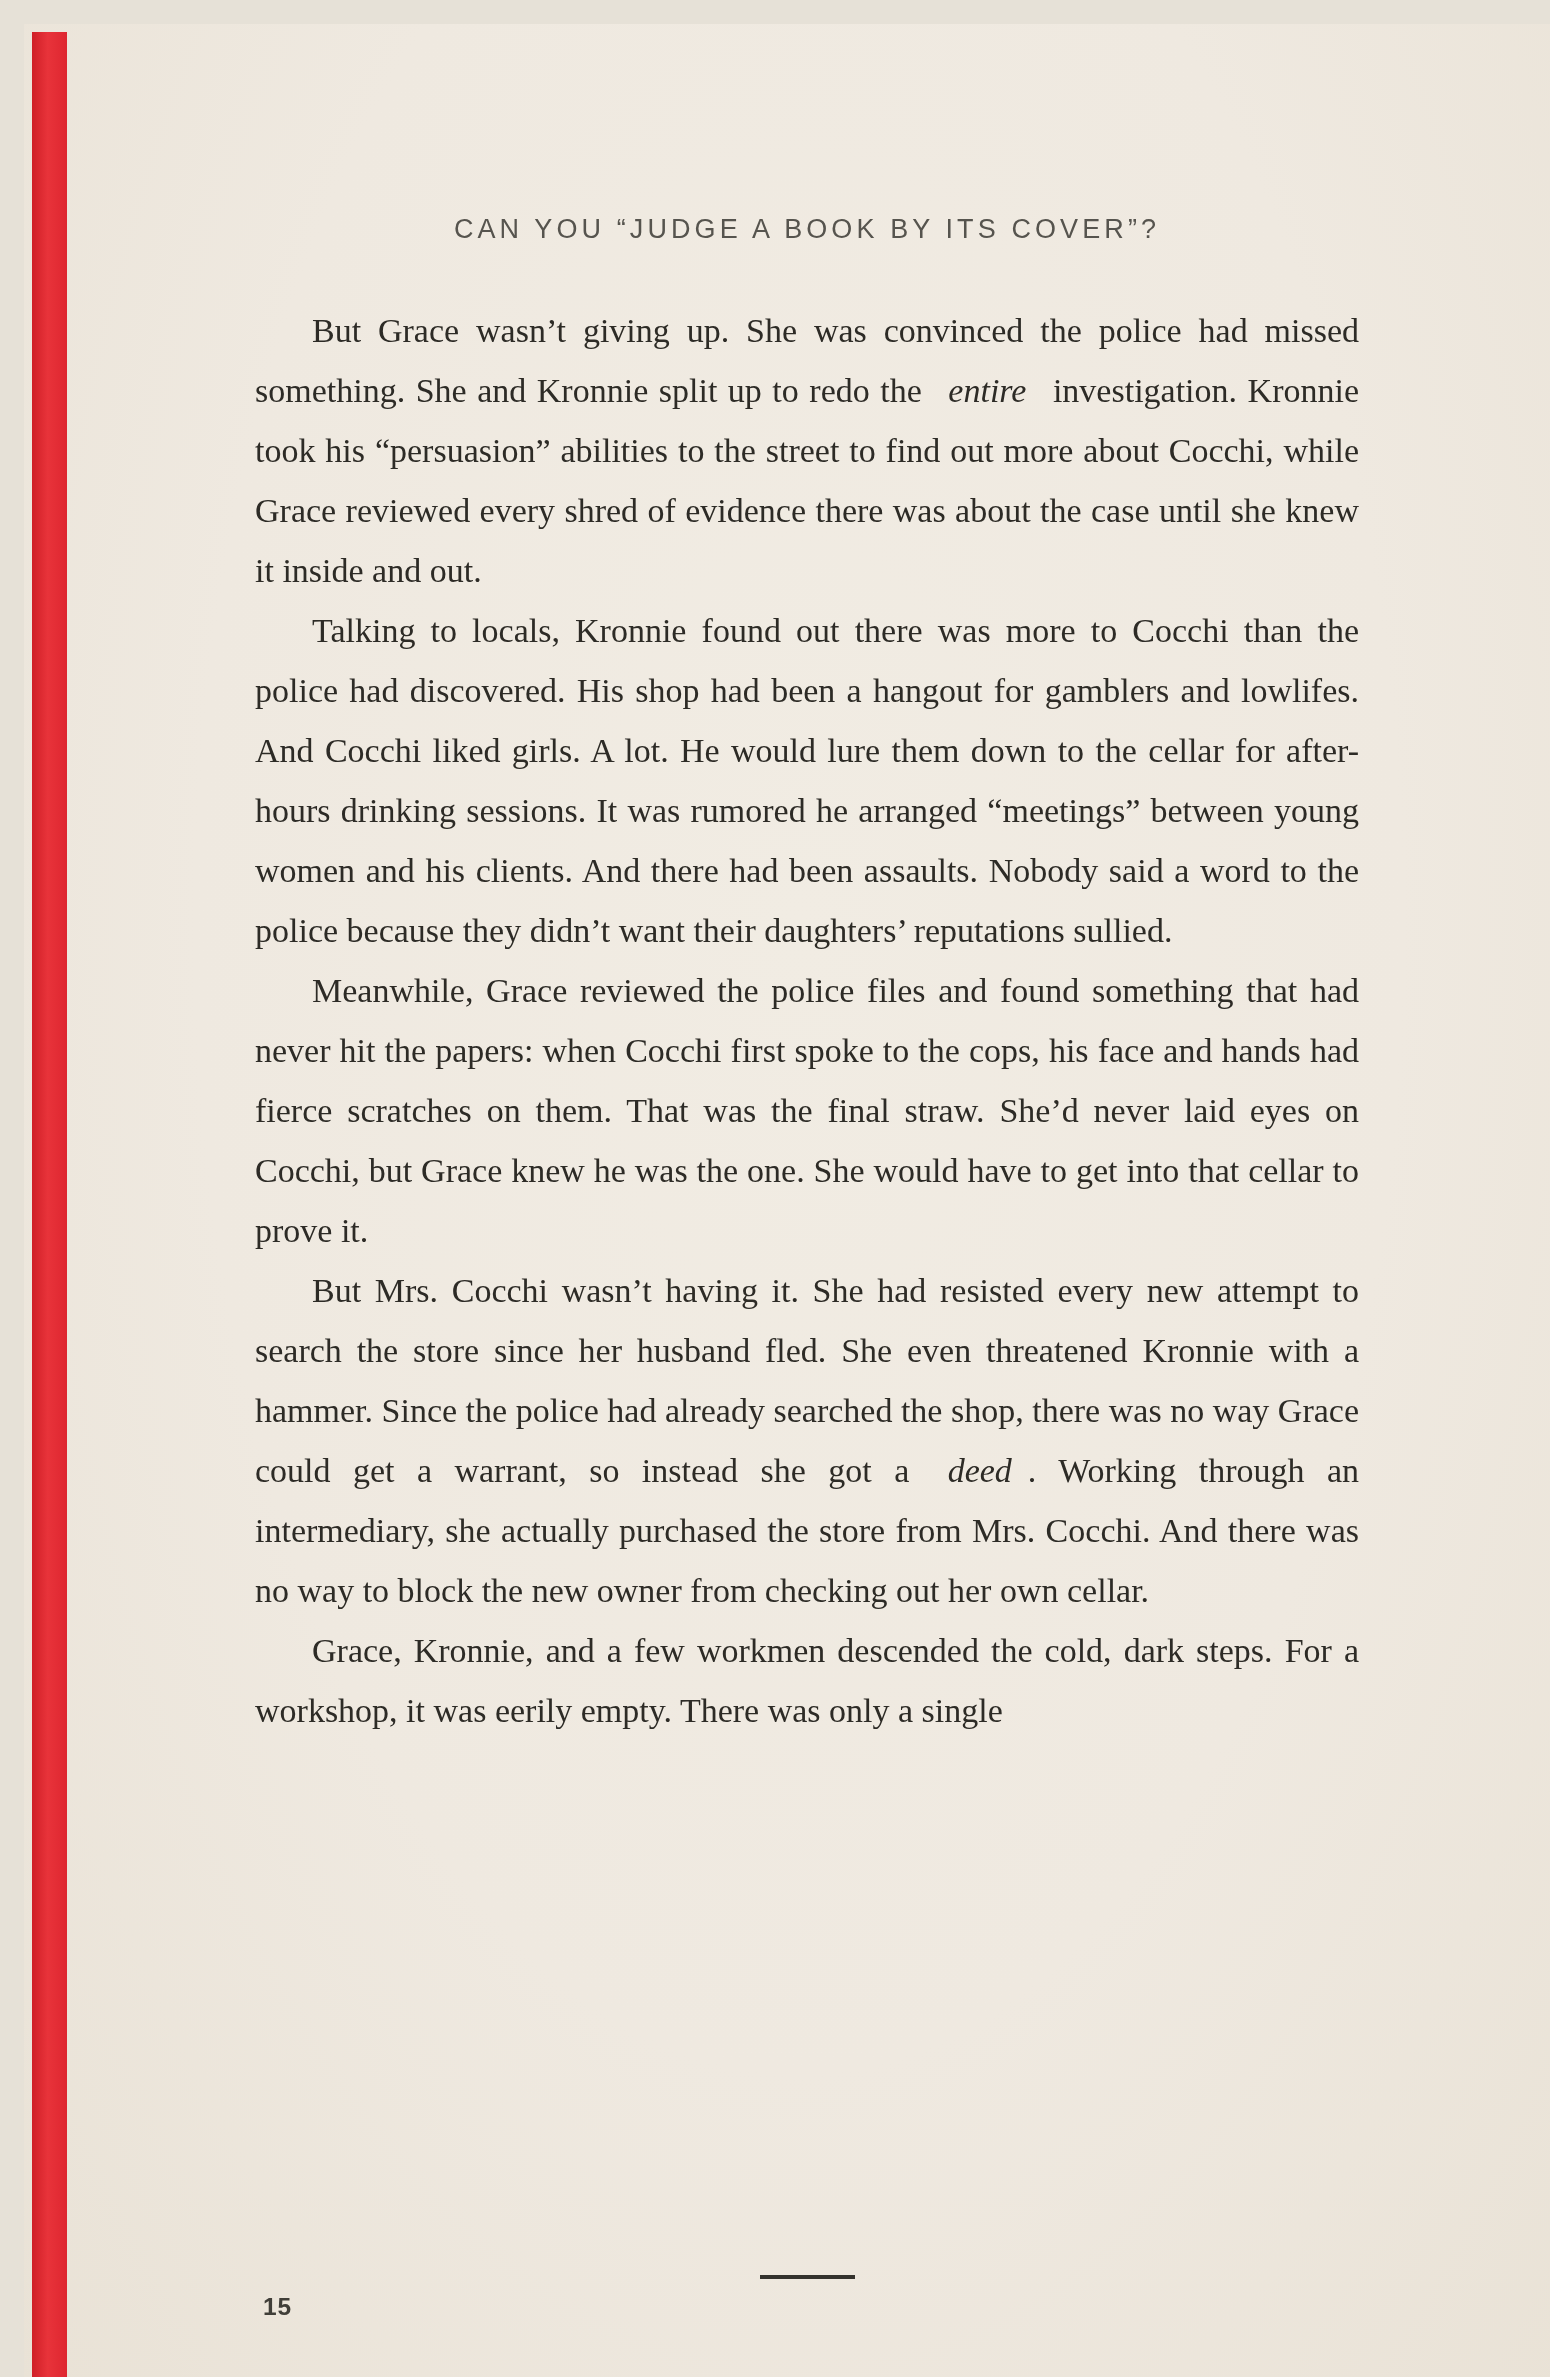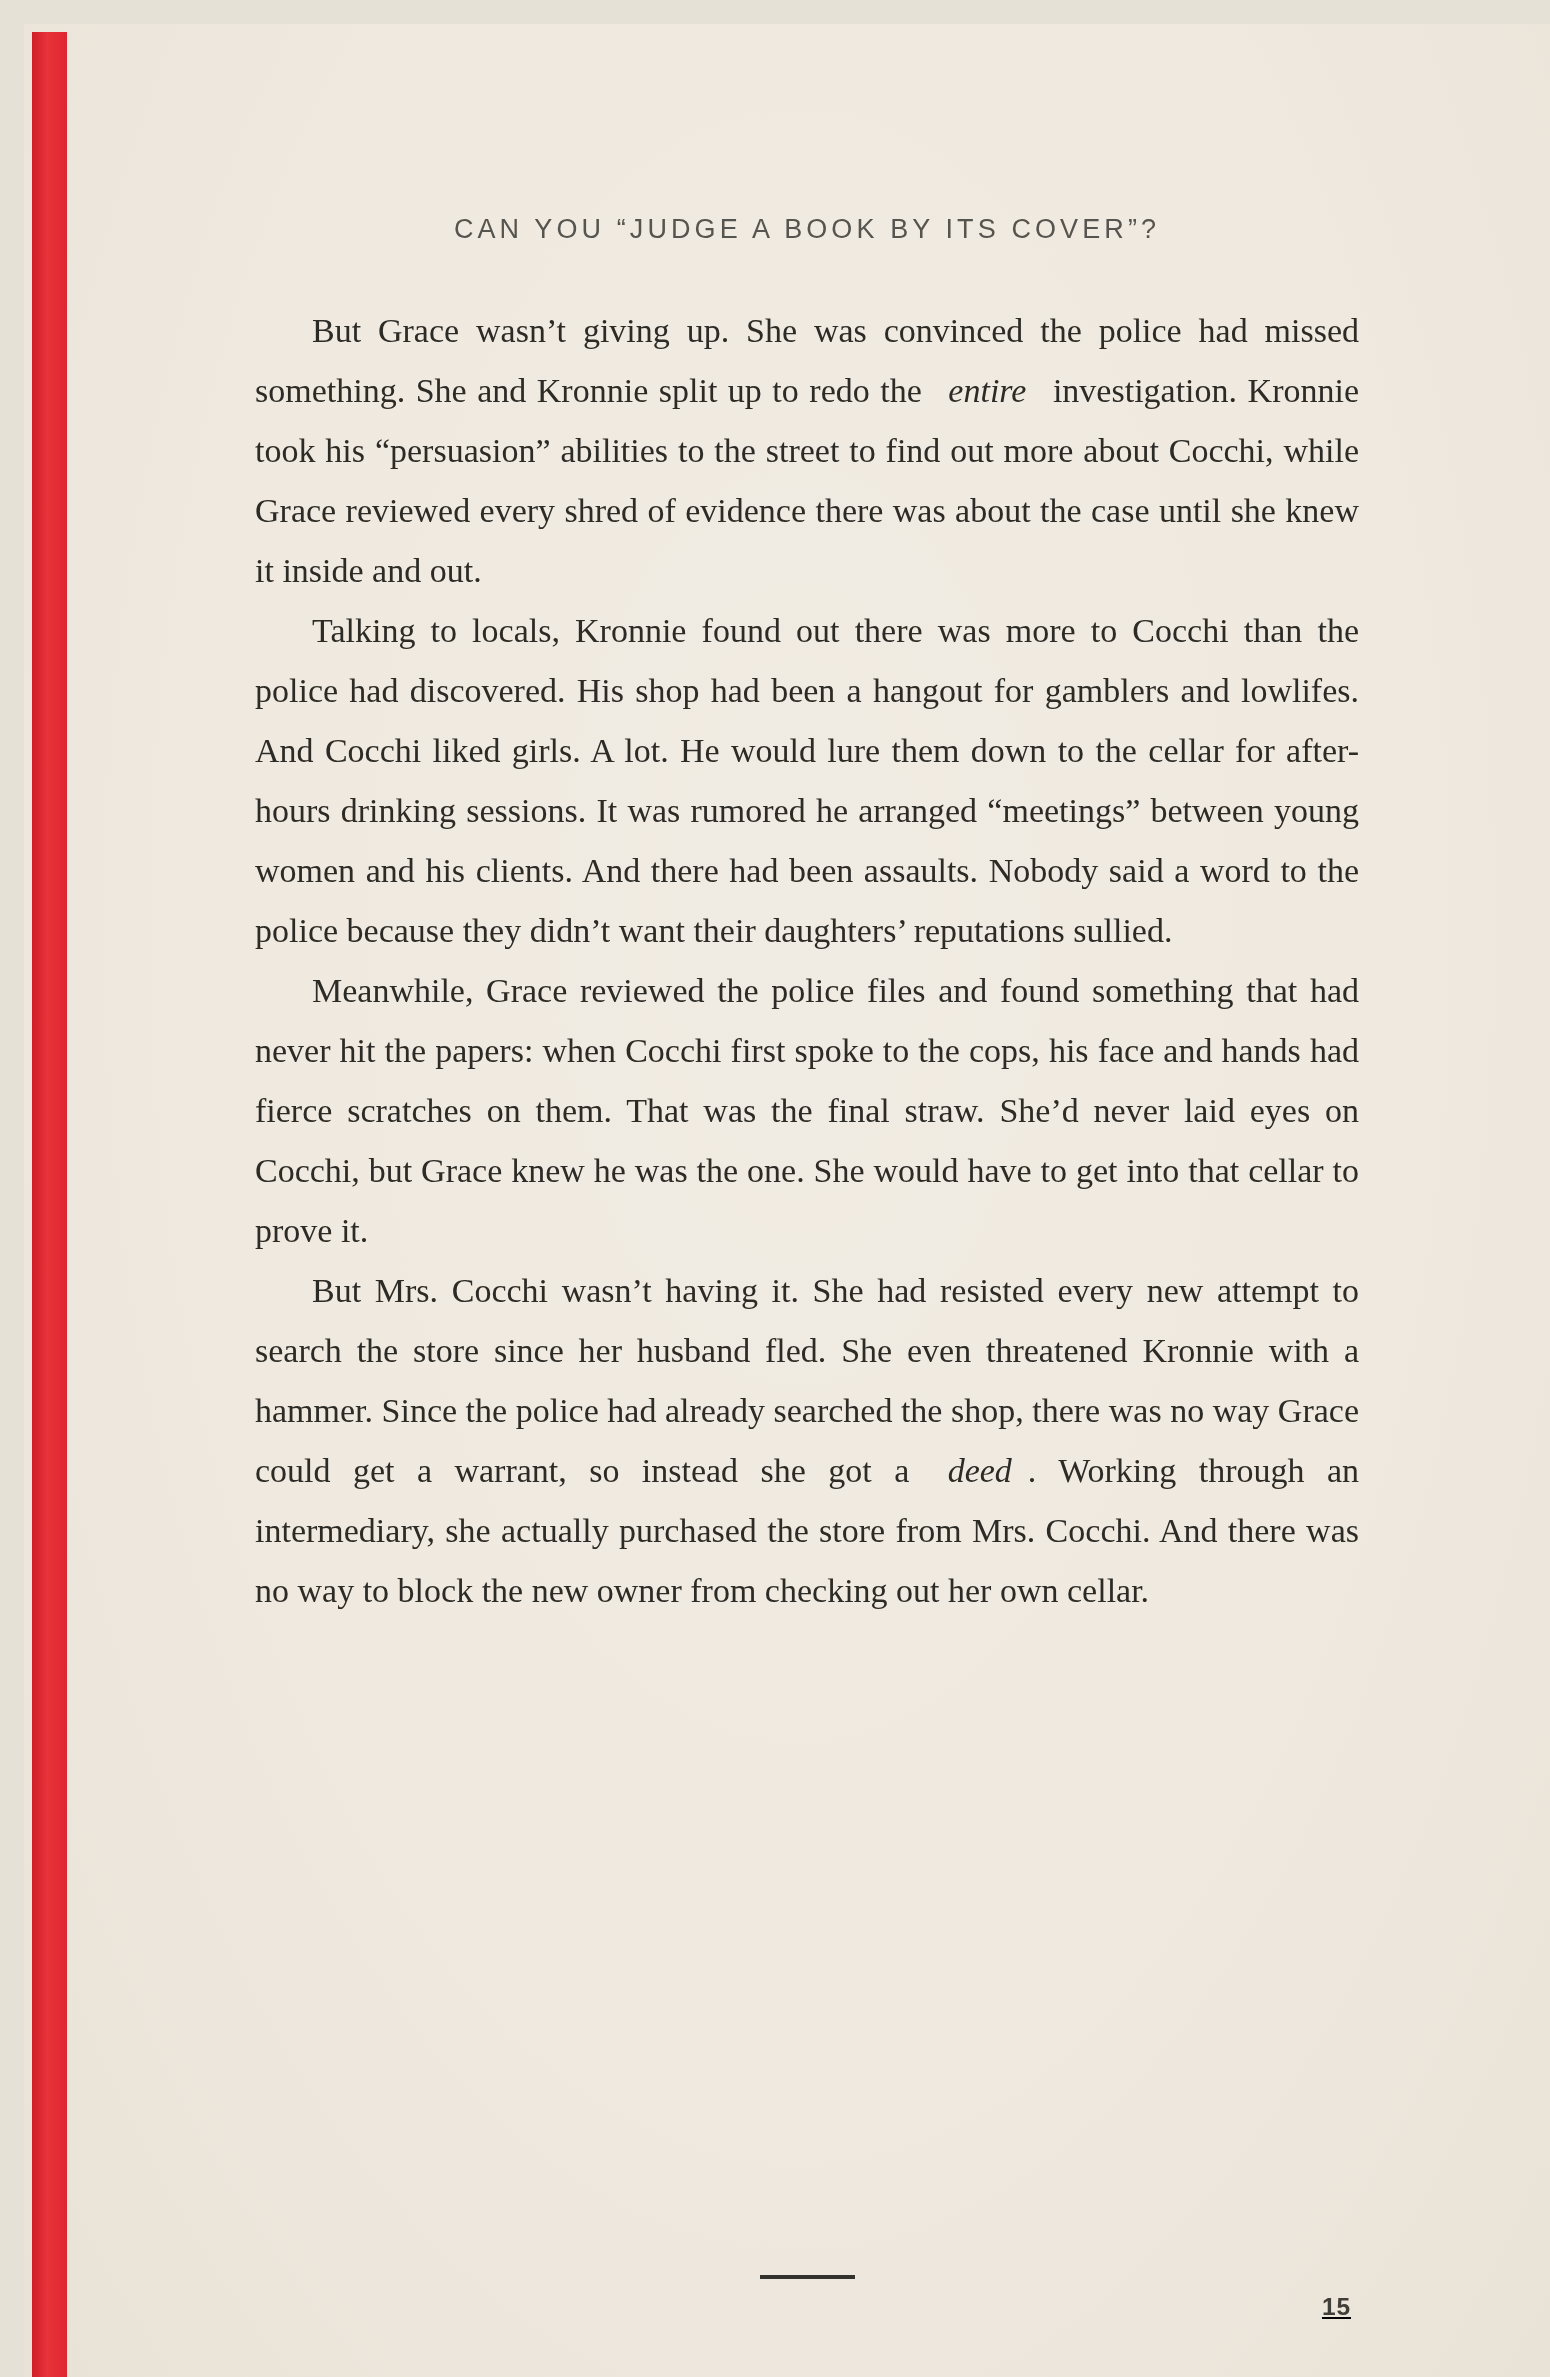--- a/index.html
+++ b/index.html
@@ -48,22 +48,21 @@
     text-rendering: optimizeLegibility;
   }
   .text-block p { margin: 0; }
   .text-block p.indent { text-indent: 49px; }
   .text-block em { font-style: italic; }
   .footer {
     position: absolute;
     top: 2243px;
     left: 223px;
     width: 1104px;
-    text-align: right;
-    text-decoration: underline;
+    text-align: left;
   }
   .page-rule {
     width: 95px;
     height: 3.6px;
     background: #34322d;
     margin: 0 auto 14.5px auto;
   }
   .page-number {
     font-family: "Liberation Sans", sans-serif;
     font-weight: bold;
@@ -79,20 +78,21 @@
 
   <div class="spine"></div>
 
   <div class="running-header">CAN YOU “JUDGE A BOOK BY ITS COVER”?</div>
 
   <div class="text-block">
       <p class="indent"><span>But Grace wasn’t giving up. She was convinced the police had missed something. She and Kronnie split up to redo the </span><em>entire</em><span> investigation. Kronnie took his “persuasion” abilities to the street to find out more about Cocchi, while Grace reviewed every shred of evidence there was about the case until she knew it inside and out.</span></p>
       <p class="indent"><span>Talking to locals, Kronnie found out there was more to Cocchi than the police had discovered. His shop had been a hangout for gamblers and lowlifes. And Cocchi liked girls. A lot. He would lure them down to the cellar for after-hours drinking sessions. It was rumored he arranged “meetings” between young women and his clients. And there had been assaults. Nobody said a word to the police because they didn’t want their daughters’ reputations sullied.</span></p>
       <p class="indent"><span>Meanwhile, Grace reviewed the police files and found something that had never hit the papers: when Cocchi first spoke to the cops, his face and hands had fierce scratches on them. That was the final straw. She’d never laid eyes on Cocchi, but Grace knew he was the one. She would have to get into that cellar to prove it.</span></p>
       <p class="indent"><span>But Mrs. Cocchi wasn’t having it. She had resisted every new attempt to search the store since her husband fled. She even threatened Kronnie with a hammer. Since the police had already searched the shop, there was no way Grace could get a warrant, so instead she got a </span><em>deed</em><span>. Working through an intermediary, she actually purchased the store from Mrs. Cocchi. And there was no way to block the new owner from checking out her own cellar.</span></p>
+      <p class="indent"><span>Grace, Kronnie, and a few workmen descended the cold, dark steps. For a workshop, it was eerily empty. There was only a single</span></p>
     </div>
 
   <div class="footer">
     <div class="page-rule"></div>
     <div class="page-number">15</div>
   </div>
 
 </div>
 
 

